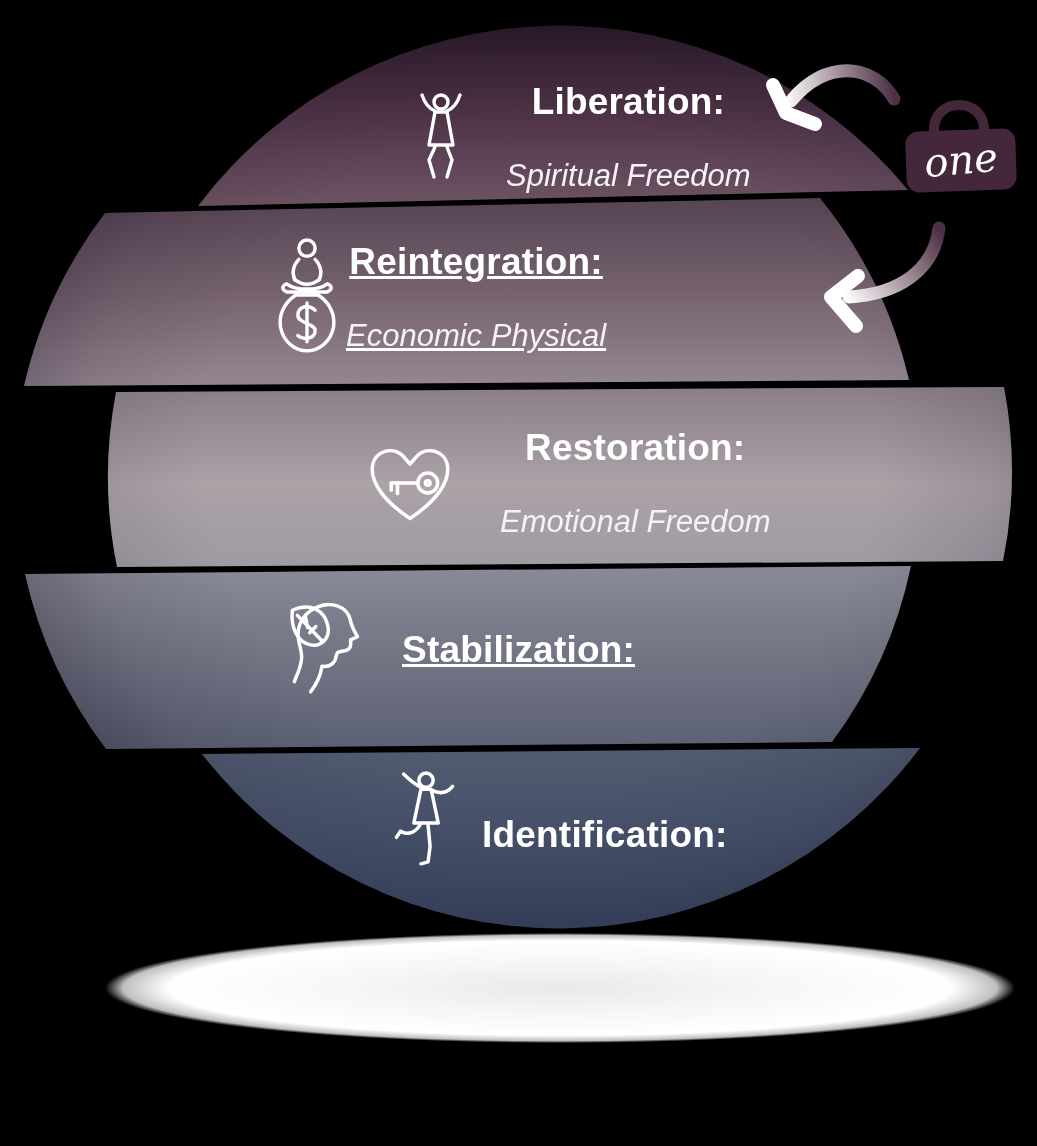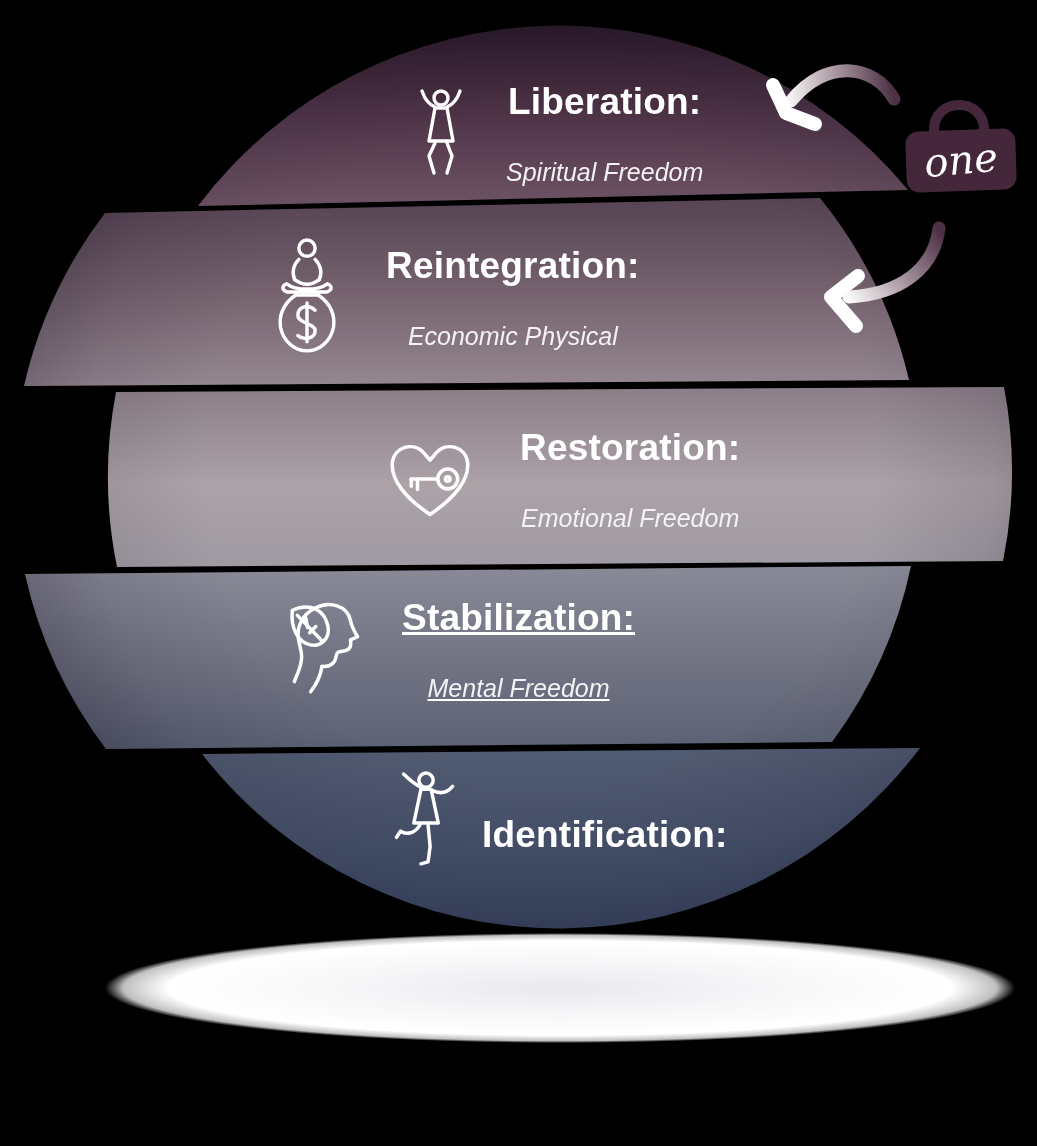--- a/index.html
+++ b/index.html
@@ -5,21 +5,21 @@
   html,body{margin:0;padding:0;background:#000;}
   #canvas{
     position:relative;width:1037px;height:1146px;background:#000;
     overflow:hidden;font-family:"Liberation Sans",sans-serif;
   }
   #scene{position:absolute;left:0;top:0;}
   .stage{position:absolute;display:flex;align-items:center;color:#fff;}
   .stage .icon svg{display:block;}
   .stage .txt{display:flex;flex-direction:column;align-items:center;text-align:center;gap:34px;}
   .stage .title{font-weight:700;font-size:37px;line-height:1.08;letter-spacing:.2px;}
-  .stage .subtitle{font-style:italic;font-size:25px;line-height:1.1;margin-top:3px;color:#f4f2f4;text-align:center;}
+  .stage .subtitle{font-style:italic;font-size:31px;line-height:1.1;margin-top:3px;color:#f4f2f4;text-align:center;}
   .icon{flex:0 0 auto;}
   .ic{stroke:#fff;fill:none;stroke-linecap:round;stroke-linejoin:round;}
 </style>
 </head>
 <body>
 
 <div id="canvas">
 
 <svg id="scene" width="1037" height="1146" viewBox="0 0 1037 1146">
   <defs>
@@ -139,27 +139,27 @@
         <path d="M46,21 C52,27 53,35 50,41"></path>
         <path d="M26,41 C34,47 42,47 50,41"></path>
         <path d="M18,45 C27,52 49,52 58,45 C63,47 63,51 58,53 L18,53 C13,51 13,47 18,45 Z"></path>
         <path d="M27,56 C15,64 10,76 12,88 C15,103 27,111 38,111 C49,111 61,103 64,88 C66,76 61,64 49,56"></path>
         <path d="M27,56 L49,56"></path>
         <path d="M38,64 L38,102"></path>
         <path d="M46,71 C38,64 29,68 29,76 C29,84 46,84 46,91 C46,99 35,101 29,96"></path>
       </g>
     </svg>
   </div>
-  <div class="txt" style="margin-left:40px;">
+  <div class="txt" style="text-decoration:underline;">
     <div class="title">Reintegration:</div>
     <div class="subtitle">Economic Physical</div>
   </div>
 </div>
 
-<div class="stage" style="left:382px;top:428px;">
+<div class="stage" style="left:362px;top:428px;">
   <div class="icon">
     <svg width="96" height="94" viewBox="0 0 92 82">
       <g class="ic" stroke-width="3.4">
         <path d="M46,74 C22,58 8,40 10,24 C12,9 30,4 40,15 L46,22 L52,15 C62,4 80,9 82,24 C84,40 70,58 46,74 Z"></path>
         <circle cx="63" cy="40" r="9.5"></circle>
         <circle cx="63" cy="40" r="2.2"></circle>
         <path d="M53,40 L28,40"></path>
         <path d="M34,40 L34,50"></path>
         <path d="M28,40 L28,47"></path>
       </g>
@@ -179,21 +179,20 @@
         <path d="M30,10 C18,16 12,28 14,40 C15,48 18,54 17,60 C16,70 12,76 10,82"></path>
         <path d="M8,12 C26,4 40,12 43,28 C45,40 36,48 26,46 C14,44 6,30 8,12 Z"></path>
         <path d="M13,17 L37,42"></path>
         <path d="M21,19 L23,29"></path>
         <path d="M31,28 L25,34"></path>
       </g>
     </svg>
   </div>
   <div class="txt" style="margin-left:32px;text-decoration:underline;">
     <div class="title">Stabilization:</div>
-    <div class="subtitle">Mental Freedom</div>
   </div>
 </div>
 
 <div class="stage" style="left:390px;top:770px;">
   <div class="icon">
     <svg width="68" height="102" viewBox="0 0 64 100">
       <g class="ic" stroke-width="3.4">
         <circle cx="34" cy="10" r="7"></circle>
         <path d="M12,4 C18,10 25,15 29,17"></path>
         <path d="M40,20 C48,24 55,22 60,16"></path>

